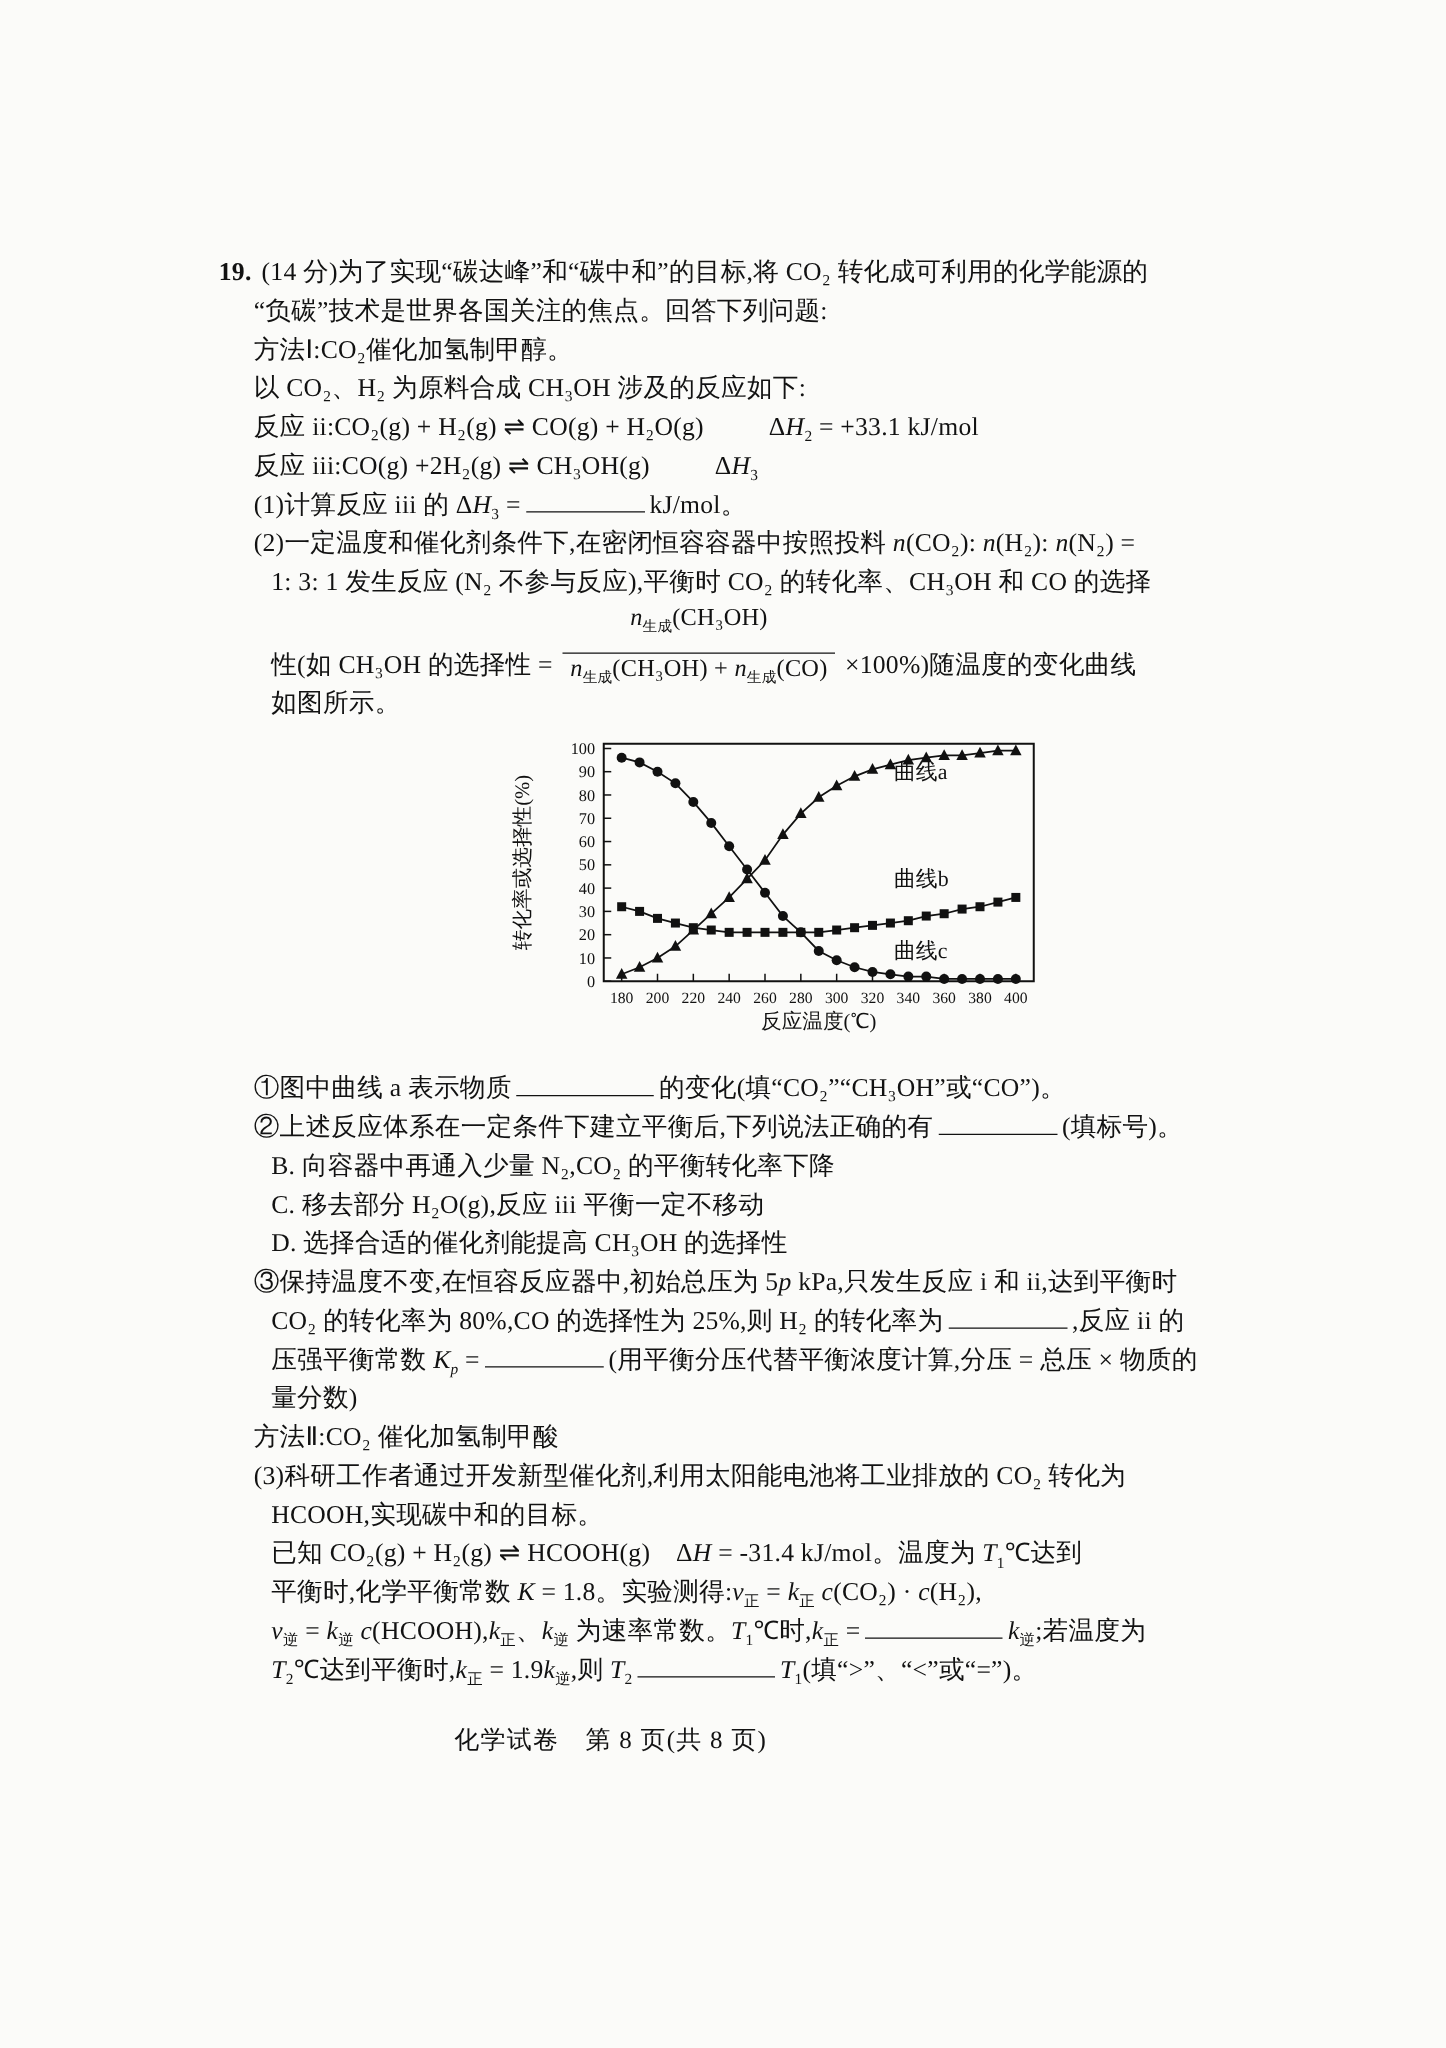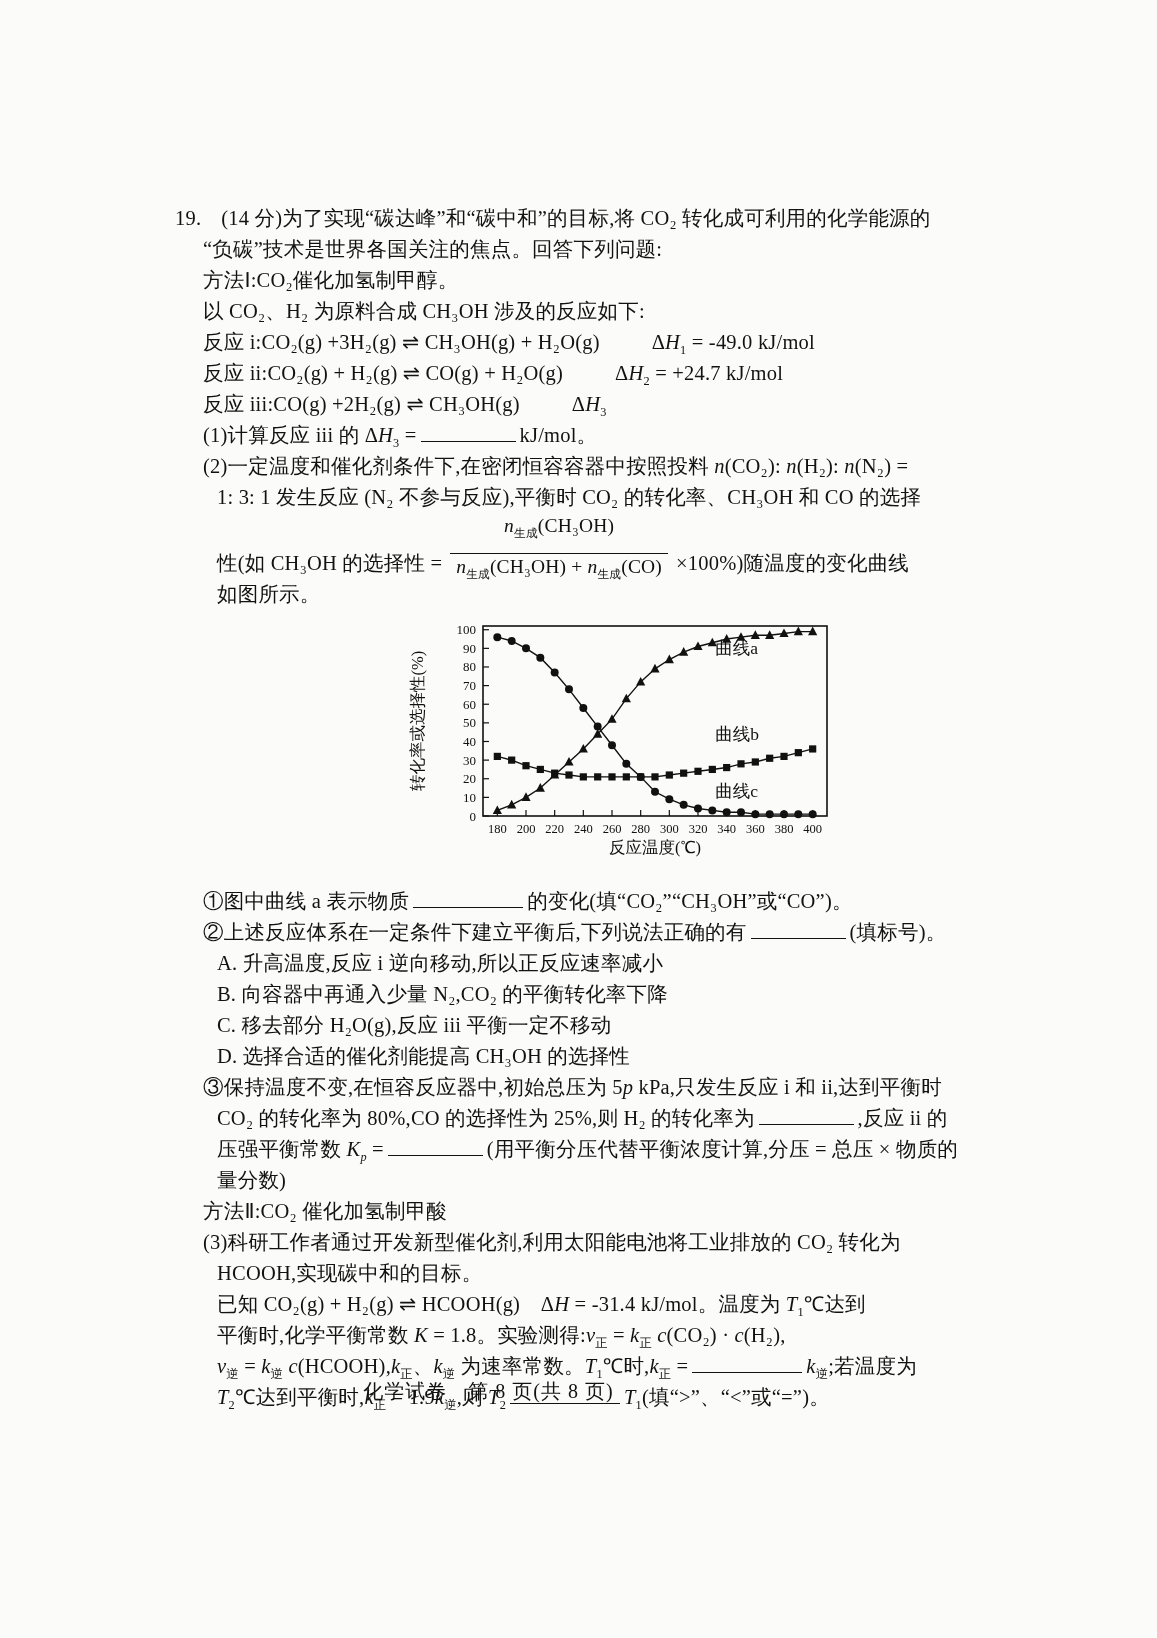--- a/index.html
+++ b/index.html
@@ -13,21 +13,21 @@
   .page{position:relative;width:1157px;height:1638px;overflow:hidden;}
   .content{position:absolute;left:175px;top:203px;width:790px;}
   .line{
     font-size:20.5px;
     line-height:31px;
     white-space:nowrap;
     letter-spacing:0.2px;
   }
   .indent1{margin-left:28px;}
   .indent2{margin-left:42px;}
-  .qnum{margin-right:20px;}
+  .qnum{margin-right:8px;font-weight:bold;}
   .it{font-style:italic;}
   sub{font-size:0.6em;line-height:0;}
   .dh{margin-left:52px;}
   .blank{
     display:inline-block;
     border-bottom:1.6px solid #121212;
     height:0.95em;
     margin:0 4px;
     vertical-align:baseline;
   }
@@ -53,22 +53,21 @@
 <body>
 
 <div class="page">
   <div class="content">
 
     <div class="line"><span class="qnum">19.</span><span>(14 分)为了实现“碳达峰”和“碳中和”的目标,将 CO₂ 转化成可利用的化学能源的</span></div>
     <div class="line indent1">“负碳”技术是世界各国关注的焦点。回答下列问题:</div>
     <div class="line indent1">方法Ⅰ:CO₂催化加氢制甲醇。</div>
     <div class="line indent1">以 CO₂、H₂ 为原料合成 CH₃OH 涉及的反应如下:</div>
 
-    <div class="line indent1"><span>反应 i:CO₂(g) +3H₂(g) ⇌ CH₃OH(g) + H₂O(g)</span><span class="dh"><span>Δ</span><span class="it">H</span><sub>1</sub><span> = -49.0 kJ/mol</span></span></div>
-    <div class="line indent1"><span>反应 ii:CO₂(g) + H₂(g) ⇌ CO(g) + H₂O(g)</span><span class="dh"><span>Δ</span><span class="it">H</span><sub>2</sub><span> = +24.7 kJ/mol</span></span></div>
+    <div class="line indent1"><span>反应 ii:CO₂(g) + H₂(g) ⇌ CO(g) + H₂O(g)</span><span class="dh"><span>Δ</span><span class="it">H</span><sub>2</sub><span> = +33.1 kJ/mol</span></span></div>
     <div class="line indent1"><span>反应 iii:CO(g) +2H₂(g) ⇌ CH₃OH(g)</span><span class="dh"><span>Δ</span><span class="it">H</span><sub>3</sub></span></div>
 
     <div class="line indent1"><span><span>(1)计算反应 iii 的 Δ</span><span class="it">H</span><sub>3</sub><span> =</span></span><span class="blank w95"></span><span>kJ/mol。</span></div>
 
     <div class="line indent1"><span>(2)一定温度和催化剂条件下,在密闭恒容容器中按照投料 </span><span class="it">n</span><span>(CO₂): </span><span class="it">n</span><span>(H₂): </span><span class="it">n</span><span>(N₂) =</span></div>
     <div class="line indent2">1: 3: 1 发生反应 (N₂ 不参与反应),平衡时 CO₂ 的转化率、CH₃OH 和 CO 的选择</div>
 
     <div class="line indent2 formula-line">
       <span>性(如 CH₃OH 的选择性 =</span>
       <span class="frac">
@@ -204,21 +203,20 @@
           <circle cx="381" cy="198.13725490196077" r="4" fill="#111111"></circle>
           <circle cx="395.3333333333333" cy="198.13725490196077" r="4" fill="#111111"></circle>
           <circle cx="409.6666666666667" cy="198.13725490196077" r="4" fill="#111111"></circle>
           <text x="312.2" y="181.37254901960785" font-size="17.5" fill="#111111" font-family="&quot;Liberation Serif&quot;, serif">曲线c</text>
         </svg>
     </div>
 
     <div class="line indent1"><span>①图中曲线 a 表示物质</span><span class="blank w110"></span><span>的变化(填“CO₂”“CH₃OH”或“CO”)。</span></div>
     <div class="line indent1"><span>②上述反应体系在一定条件下建立平衡后,下列说法正确的有</span><span class="blank w95"></span><span>(填标号)。</span></div>
 
-    <div class="line indent2">A. 升高温度,反应 i 逆向移动,所以正反应速率减小</div>
     <div class="line indent2">B. 向容器中再通入少量 N₂,CO₂ 的平衡转化率下降</div>
     <div class="line indent2">C. 移去部分 H₂O(g),反应 iii 平衡一定不移动</div>
     <div class="line indent2">D. 选择合适的催化剂能提高 CH₃OH 的选择性</div>
 
     <div class="line indent1"><span>③保持温度不变,在恒容反应器中,初始总压为 5</span><span class="it">p</span><span> kPa,只发生反应 i 和 ii,达到平衡时</span></div>
     <div class="line indent2"><span>CO₂ 的转化率为 80%,CO 的选择性为 25%,则 H₂ 的转化率为</span><span class="blank w95"></span><span>,反应 ii 的</span></div>
     <div class="line indent2"><span><span>压强平衡常数 </span><span class="it">K</span><sub class="it">p</sub><span> =</span></span><span class="blank w95"></span><span>(用平衡分压代替平衡浓度计算,分压 = 总压 × 物质的</span></div>
     <div class="line indent2">量分数)</div>
 
     <div class="line indent1">方法Ⅱ:CO₂ 催化加氢制甲酸</div>

